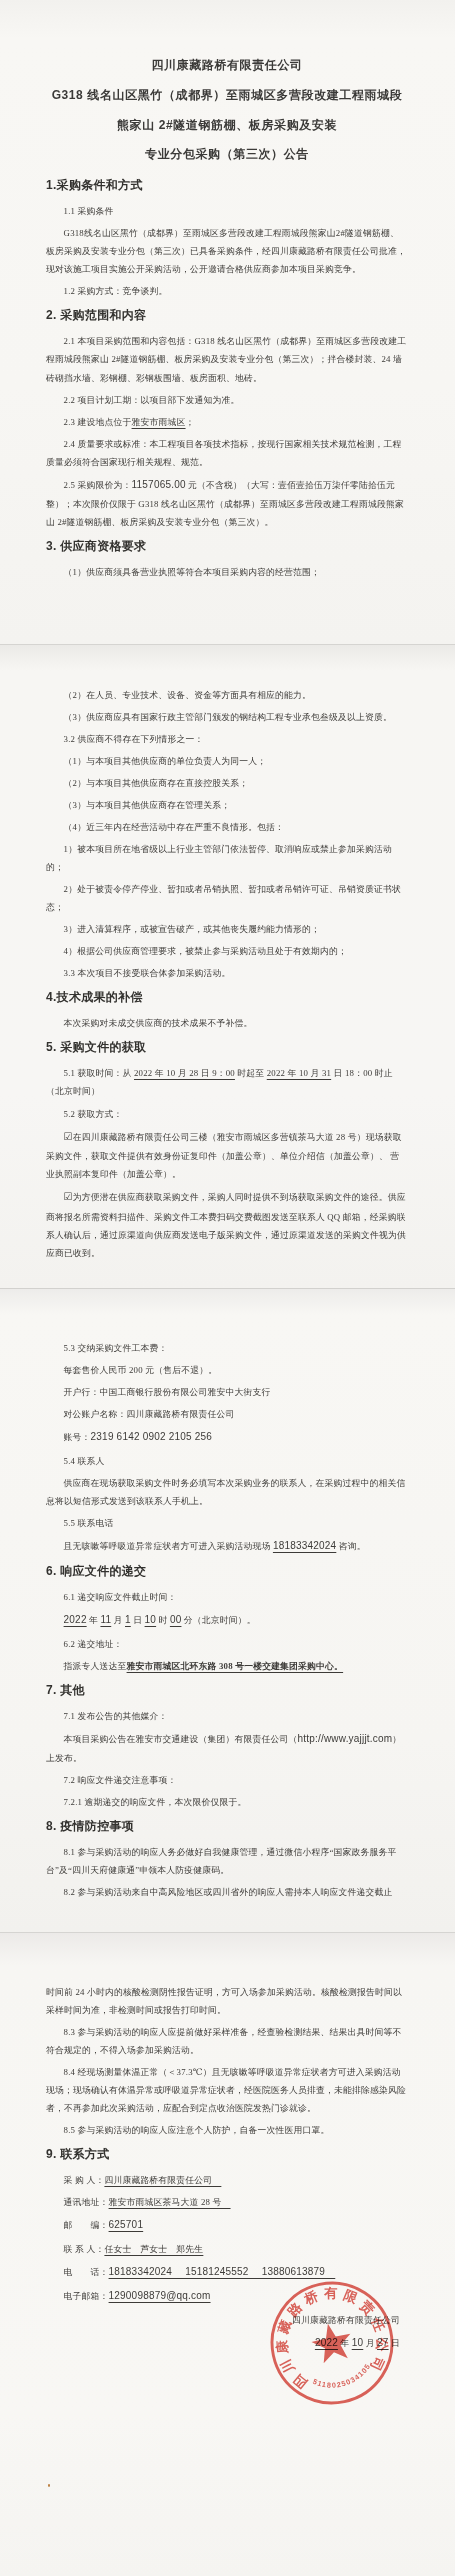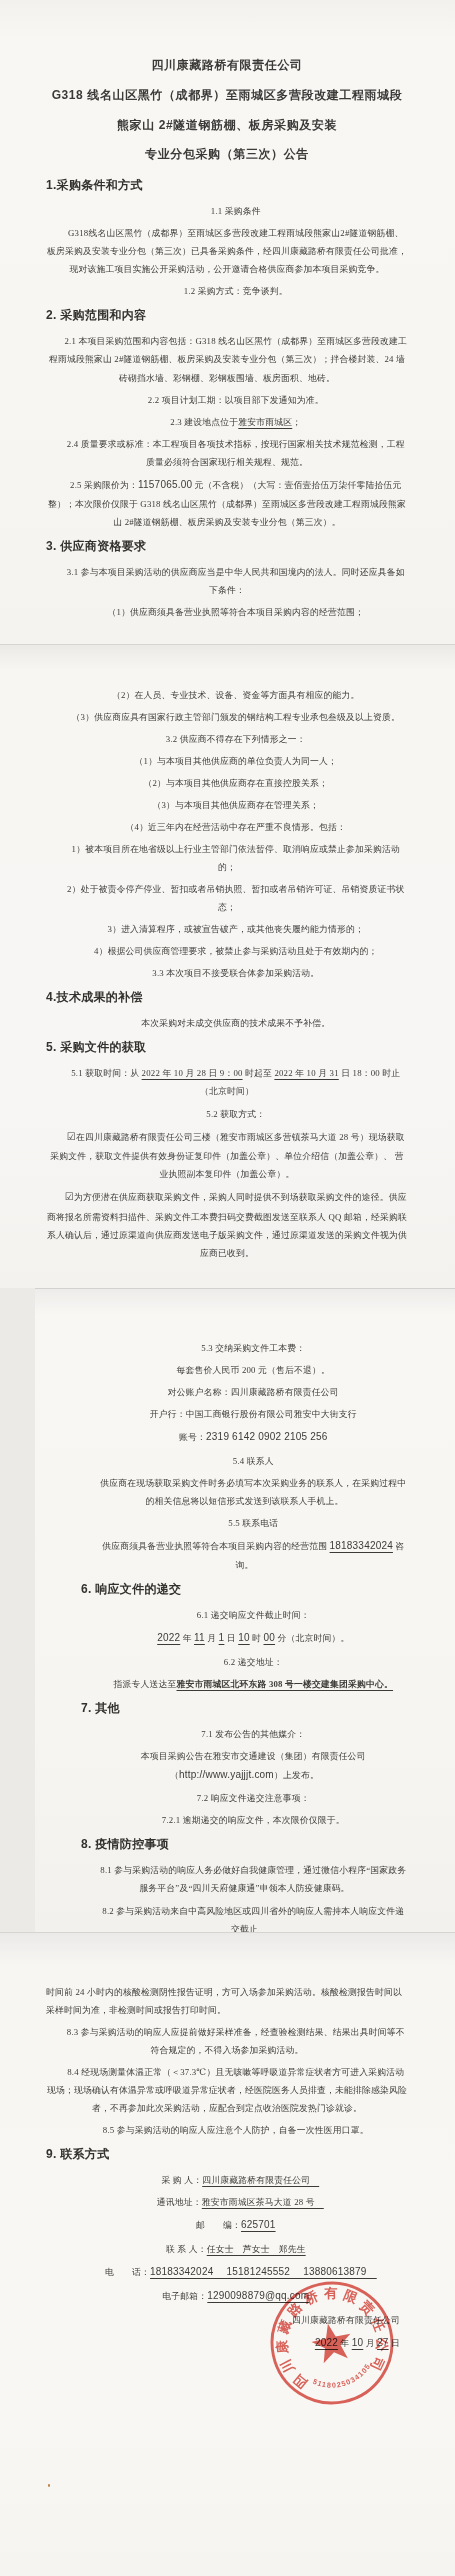--- a/index.html
+++ b/index.html
@@ -8,36 +8,36 @@
     font-family:"Liberation Serif","DejaVu Serif",serif;
     color:#3d3b38;
     box-shadow:inset -1.1px 0 0 #c2c1be;
   }
   .page{
     height:644px;box-sizing:border-box;overflow:hidden;position:relative;
     padding:50px 48px 0 46px;
   }
   .p1{padding-top:58px;background:linear-gradient(180deg,#f2f1ee 0%,#f8f7f4 6%,#f7f6f3 60%,#f4f3f0 100%);}
   .p2{padding-top:41px;background:linear-gradient(180deg,#ebeae7 0%,#f7f6f3 4%,#f7f6f4 70%,#f3f2ef 100%);border-top:0.6px solid #d5d4d1;}
-  .p3{background:linear-gradient(180deg,#edecea 0%,#f8f7f4 4%,#f6f5f2 70%,#f2f1ee 100%);border-top:0.6px solid #d2d1ce;margin-left:35px;}
+  .p3{background:linear-gradient(180deg,#edecea 0%,#f8f7f4 4%,#f6f5f2 70%,#f2f1ee 100%);border-top:0.6px solid #d2d1ce;}
   .p4{background:linear-gradient(180deg,#eceae8 0%,#f7f6f3 5%,#f8f7f4 75%,#f5f4f1 100%);border-top:0.6px solid #d5d4d1;}
 
   .b-title{
     font-family:"Liberation Sans","DejaVu Sans",sans-serif;font-weight:700;
     font-size:12px;line-height:1.2;text-align:center;color:#3b3a38;
     margin:0 0 15.4px;letter-spacing:0.6px;
   }
   .b-h{
     font-family:"Liberation Sans","DejaVu Sans",sans-serif;font-weight:700;
     font-size:12px;line-height:1.35;color:#33322f;margin:6.8px 0 9px;letter-spacing:0.3px;
   }
   .b-p,.b-pc,.b-sig{
     font-size:8.8px;line-height:2.05;margin:0 0 4px;letter-spacing:0.2px;
   }
-  .b-p{text-indent:2em;text-align:center;}
+  .b-p{text-indent:2em;}
   .b-pc{text-indent:0;}
   .b-sig{text-align:right;padding-right:8px;text-indent:0;}
   span.u{text-decoration:underline;text-underline-offset:2.8px;text-decoration-thickness:0.6px;}
   span.n{font-family:"Liberation Sans","DejaVu Sans",sans-serif;font-size:10px;}
   span.b{font-weight:700;}
 
   .stamp{
     position:absolute;left:268px;top:346px;width:128px;height:128px;
     mix-blend-mode:multiply;opacity:.85;transform:rotate(-12deg);
     pointer-events:none;
@@ -61,21 +61,20 @@
       <div class="b-p"><span>1.1 采购条件</span></div>
       <div class="b-p"><span>G318线名山区黑竹（成都界）至雨城区多营段改建工程雨城段熊家山2#隧道钢筋棚、板房采购及安装专业分包（第三次）已具备采购条件，经四川康藏路桥有限责任公司批准，现对该施工项目实施公开采购活动，公开邀请合格供应商参加本项目采购竞争。</span></div>
       <div class="b-p"><span>1.2 采购方式：竞争谈判。</span></div>
       <div class="b-h"><span>2. 采购范围和内容</span></div>
       <div class="b-p"><span>2.1 本项目采购范围和内容包括：G318 线名山区黑竹（成都界）至雨城区多营段改建工程雨城段熊家山 2#隧道钢筋棚、板房采购及安装专业分包（第三次）；拌合楼封装、24 墙砖砌挡水墙、彩钢棚、彩钢板围墙、板房面积、地砖。</span></div>
       <div class="b-p"><span>2.2 项目计划工期：以项目部下发通知为准。</span></div>
       <div class="b-p"><span>2.3 建设地点位于</span><span class="u">雅安市雨城区</span><span>；</span></div>
       <div class="b-p"><span>2.4 质量要求或标准：本工程项目各项技术指标，按现行国家相关技术规范检测，工程质量必须符合国家现行相关规程、规范。</span></div>
       <div class="b-p"><span>2.5 采购限价为：</span><span class="n">1157065.00</span><span> 元（不含税）（大写：壹佰壹拾伍万柒仟零陆拾伍元整）；本次限价仅限于 G318 线名山区黑竹（成都界）至雨城区多营段改建工程雨城段熊家山 2#隧道钢筋棚、板房采购及安装专业分包（第三次）。</span></div>
       <div class="b-h"><span>3. 供应商资格要求</span></div>
-      <div class="b-p"><span>3.1 参与本项目采购活动的供应商应当是中华人民共和国境内的法人。同时还应具备如下条件：</span></div>
       <div class="b-p"><span>（1）供应商须具备营业执照等符合本项目采购内容的经营范围；</span></div>
     </section>
   <section class="page p2" id="page-1">
       <div class="b-p"><span>（2）在人员、专业技术、设备、资金等方面具有相应的能力。</span></div>
       <div class="b-p"><span>（3）供应商应具有国家行政主管部门颁发的钢结构工程专业承包叁级及以上资质。</span></div>
       <div class="b-p"><span>3.2 供应商不得存在下列情形之一：</span></div>
       <div class="b-p"><span>（1）与本项目其他供应商的单位负责人为同一人；</span></div>
       <div class="b-p"><span>（2）与本项目其他供应商存在直接控股关系；</span></div>
       <div class="b-p"><span>（3）与本项目其他供应商存在管理关系；</span></div>
       <div class="b-p"><span>（4）近三年内在经营活动中存在严重不良情形。包括：</span></div>
@@ -88,27 +87,27 @@
       <div class="b-p"><span>本次采购对未成交供应商的技术成果不予补偿。</span></div>
       <div class="b-h"><span>5. 采购文件的获取</span></div>
       <div class="b-p"><span>5.1 获取时间：从 </span><span class="u">2022 年 10 月 28 日 9：00</span><span> 时起至 </span><span class="u">2022 年 10 月 31</span><span> 日 18：00 时止（北京时间）</span></div>
       <div class="b-p"><span>5.2 获取方式：</span></div>
       <div class="b-p"><span class="n">☑</span><span>在四川康藏路桥有限责任公司三楼（雅安市雨城区多营镇茶马大道 28 号）现场获取采购文件，获取文件提供有效身份证复印件（加盖公章）、单位介绍信（加盖公章）、 营业执照副本复印件（加盖公章）。</span></div>
       <div class="b-p"><span class="n">☑</span><span>为方便潜在供应商获取采购文件，采购人同时提供不到场获取采购文件的途径。供应商将报名所需资料扫描件、采购文件工本费扫码交费截图发送至联系人 QQ 邮箱，经采购联系人确认后，通过原渠道向供应商发送电子版采购文件，通过原渠道发送的采购文件视为供应商已收到。</span></div>
     </section>
   <section class="page p3" id="page-2">
       <div class="b-p"><span>5.3 交纳采购文件工本费：</span></div>
       <div class="b-p"><span>每套售价人民币 200 元（售后不退）。</span></div>
+      <div class="b-p"><span>开户行：中国工商银行股份有限公司雅安中大街支行</span></div>
       <div class="b-p"><span>对公账户名称：四川康藏路桥有限责任公司</span></div>
-      <div class="b-p"><span>开户行：中国工商银行股份有限公司雅安中大街支行</span></div>
       <div class="b-p"><span>账号：</span><span class="n">2319 6142 0902 2105 256</span></div>
       <div class="b-p"><span>5.4 联系人</span></div>
       <div class="b-p"><span>供应商在现场获取采购文件时务必填写本次采购业务的联系人，在采购过程中的相关信息将以短信形式发送到该联系人手机上。</span></div>
       <div class="b-p"><span>5.5 联系电话</span></div>
-      <div class="b-p"><span>供应商须具备营业执照等符合本项目采购内容的经营范围 </span><span class="u n">18183342024</span><span> 咨询。</span></div>
+      <div class="b-p"><span>且无咳嗽等呼吸道异常症状者方可进入采购活动现场 </span><span class="u n">18183342024</span><span> 咨询。</span></div>
       <div class="b-h"><span>6. 响应文件的递交</span></div>
       <div class="b-p"><span>6.1 递交响应文件截止时间：</span></div>
       <div class="b-p"><span class="u n">2022</span><span> 年 </span><span class="u n">11</span><span> 月 </span><span class="u n">1</span><span> 日 </span><span class="u n">10</span><span> 时 </span><span class="u n">00</span><span> 分（北京时间）。</span></div>
       <div class="b-p"><span>6.2 递交地址：</span></div>
       <div class="b-p"><span>指派专人送达至</span><span class="u b">雅安市雨城区北环东路 308 号一楼交建集团采购中心。</span></div>
       <div class="b-h"><span>7. 其他</span></div>
       <div class="b-p"><span>7.1 发布公告的其他媒介：</span></div>
       <div class="b-p"><span>本项目采购公告在雅安市交通建设（集团）有限责任公司（</span><span class="n">http://www.yajjjt.com</span><span>）上发布。</span></div>
       <div class="b-p"><span>7.2 响应文件递交注意事项：</span></div>
       <div class="b-p"><span>7.2.1 逾期递交的响应文件，本次限价仅限于。</span></div>

